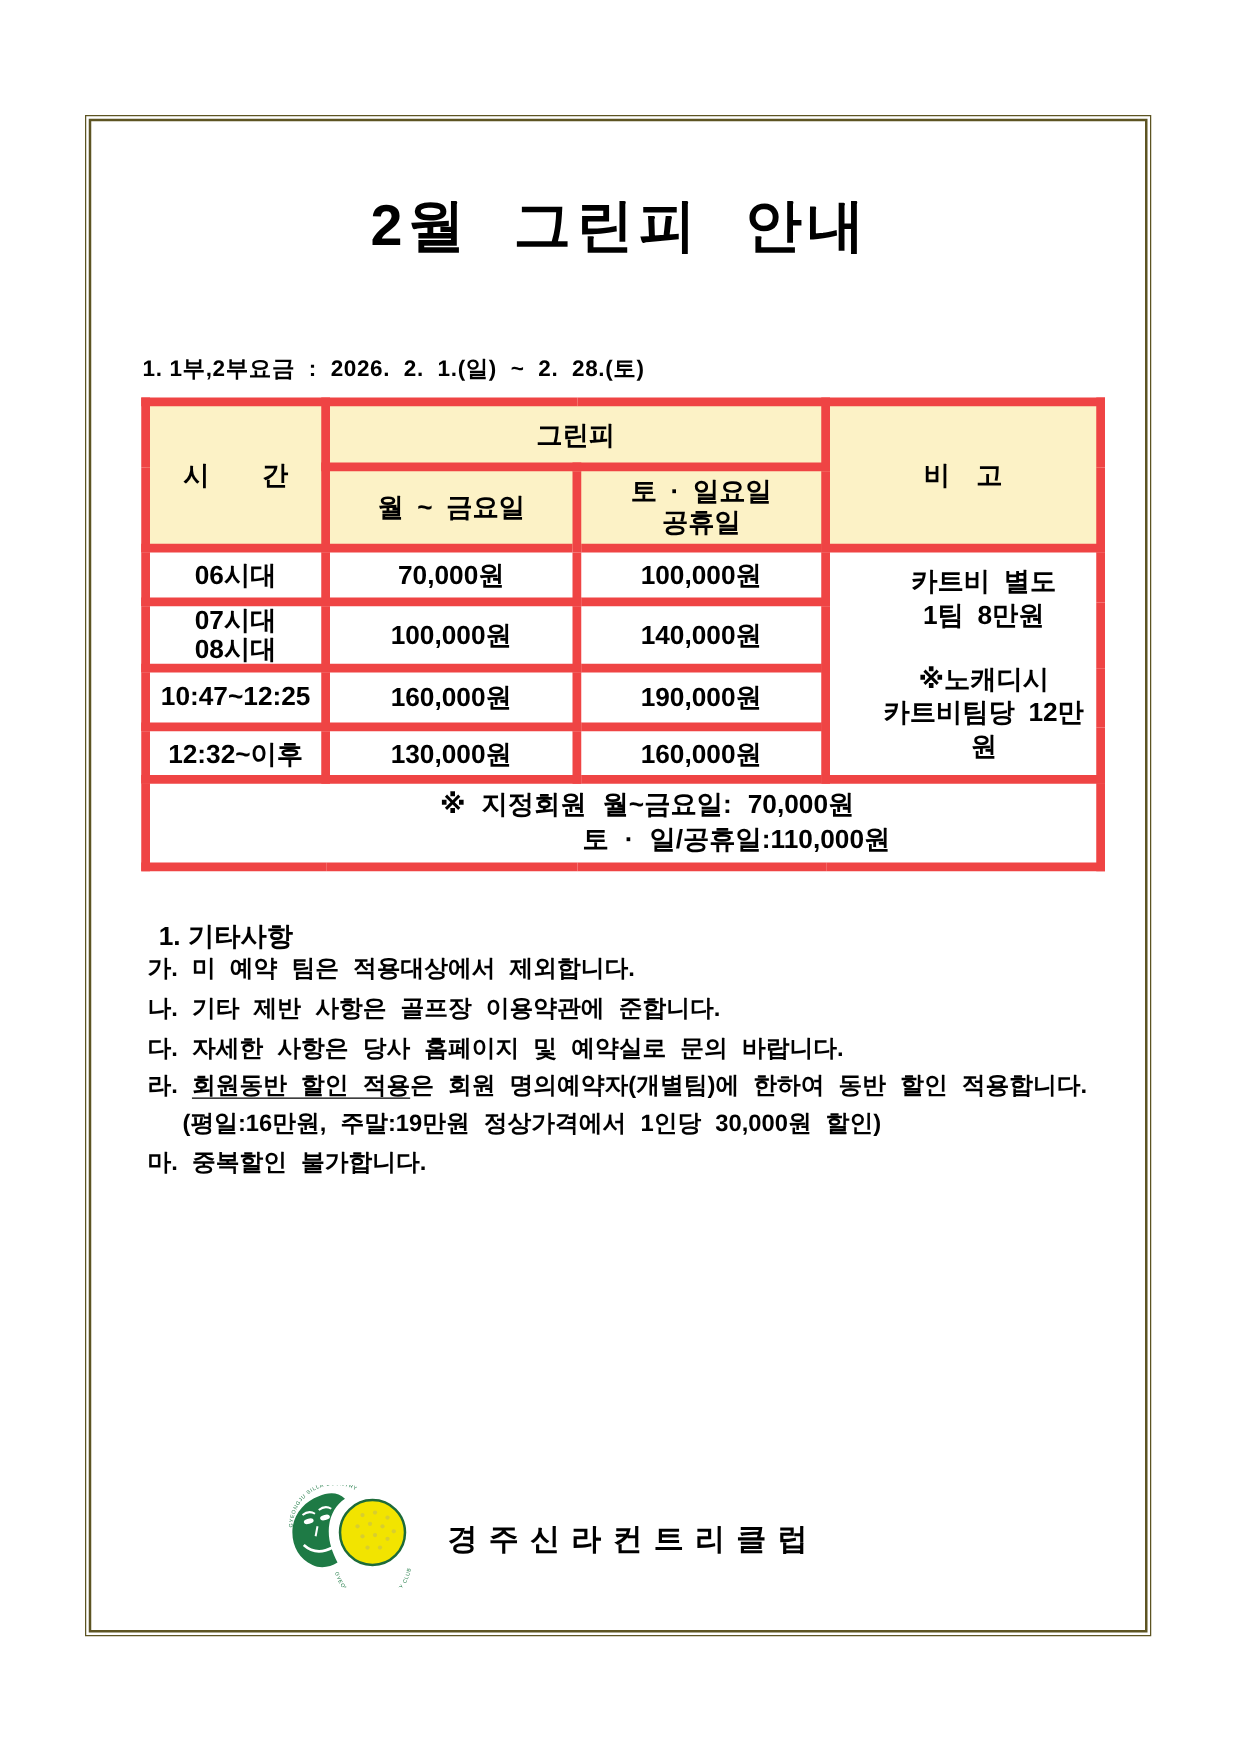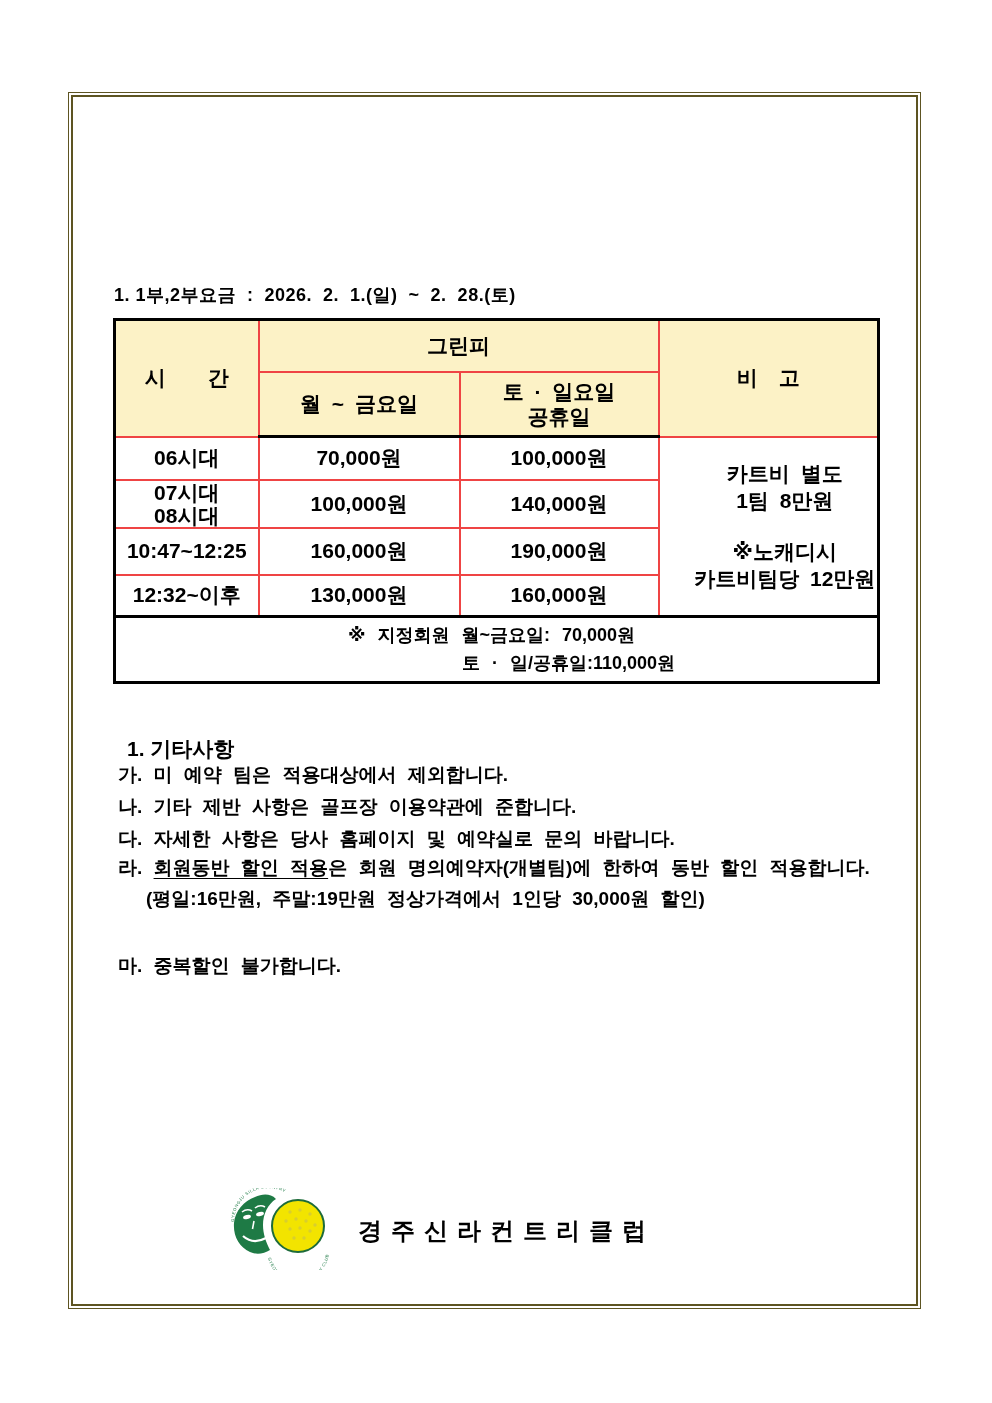--- a/index.html
+++ b/index.html
@@ -14,30 +14,30 @@
                  border:2px solid #5d5422; }
 
   .doc-title { position:absolute; left:0; top:150px; width:100%; text-align:center;
                font-size:46px; font-weight:700; letter-spacing:4px; word-spacing:18px; white-space:pre; }
 
   .s1-heading { position:absolute; left:114px; top:283px; font-size:18px; font-weight:700;
                 white-space:pre; letter-spacing:0.5px; }
 
   table.fee { position:absolute; left:113px; top:318px; width:764px;
               border-collapse:collapse; table-layout:fixed; border:3px solid #000; }
-  table.fee td { border:2px solid #ef4444; text-align:center; vertical-align:middle;
+  table.fee td { border:7px solid #ef4444; text-align:center; vertical-align:middle;
                  font-weight:700; font-size:21px; word-spacing:5px; }
   td.hdr { background:#fcf2c6; font-size:22px; }
   tr.hdr2 td { border-bottom:3px solid #000; }
   td.span-hdr { border-bottom:3px solid #000; }
   .pre { white-space:pre-line; line-height:25px;margin-left:28px; }
   td.time-cell { font-size:20px; }
   td.note-cell { border-bottom:3px solid #000; font-size:21px; line-height:27px;padding-left:33px; }
   .note-gap { height:24px; }
-  tr.member td { border-top:3px solid #000; text-align:left; font-size:18px; line-height:28px;
+  tr.member td { border-top:3px solid #000; text-align:left; font-size:21px; line-height:28px;
                  padding-top:3px; padding-bottom:4px; word-spacing:7px; }
   .member-l1 { padding-left:232px; }
   .member-l2 { padding-left:346px; }
 
   .s2-heading { position:absolute; left:127px; top:735px; font-size:21px; font-weight:700; }
   .note-line { position:absolute; font-size:19px; font-weight:700; word-spacing:6px; white-space:pre; }
   .u { text-decoration:underline; text-underline-offset:4px; }
   .phone-line { position:absolute; left:375px; top:942px; font-size:22px; font-weight:700; letter-spacing:0.5px; }
 
   .brand { position:absolute; left:228px; top:1188px; display:flex; align-items:center; }
@@ -47,20 +47,21 @@
 </style>
 </head>
 <body>
 
 <div class="page">
 
   <div class="frame-outer">
     <div class="frame-inner"></div>
   </div>
 
+  <div class="doc-title">2월 그린피 안내</div>
 
   <div class="s1-heading">1. 1부,2부요금  :  2026.  2.  1.(일)  ~  2.  28.(토)</div>
 
   <table class="fee">
     <colgroup>
       <col style="width:144px">
         <col style="width:201px">
         <col style="width:199px">
         <col style="width:220px">
     </colgroup>
@@ -112,21 +113,21 @@
   </tbody>
     </table>
 
   <div class="s2-heading">1. 기타사항</div>
 
   <div class="note-line" style="left:118px; top:794px;">나. 기타 제반 사항은 골프장 이용약관에 준합니다.</div>
   <div class="note-line" style="left:118px; top:762px;">가. 미 예약 팀은 적용대상에서 제외합니다.</div>
   <div class="note-line" style="left:118px; top:826px;">다. 자세한 사항은 당사 홈페이지 및 예약실로 문의 바랍니다.</div>
   <div class="note-line" style="left:118px; top:855px;"><span>라. </span><span class="u">회원동반 할인 적용</span><span>은 회원 명의예약자(개별팀)에 한하여 동반 할인 적용합니다.</span></div>
   <div class="note-line" style="left:146px; top:886px;">(평일:16만원, 주말:19만원 정상가격에서 1인당 30,000원 할인)</div>
-  <div class="note-line" style="left:118px; top:917px;margin-top:36px;">마. 중복할인 불가합니다.</div>
+  <div class="note-line" style="left:118px; top:917px;">마. 중복할인 불가합니다.</div>
 
   <div class="brand">
     <svg viewBox="0 0 108 82" aria-hidden="true">
       <defs>
         <path id="arcTop" d="M6,34 A34,34 0 0 1 56,4"></path>
         <path id="arcBot" d="M40,70 A30,30 0 0 0 100,56"></path>
       </defs>
 
       <g>
         <path d="M27,9 C16,13 7,23 6,35 C5,48 11,59 22,64 C28,67 36,66 42,62 C38,54 35,46 35,37 C35,26 40,16 48,11 C42,5 34,6 27,9 Z" fill="#1e7a45"></path>

